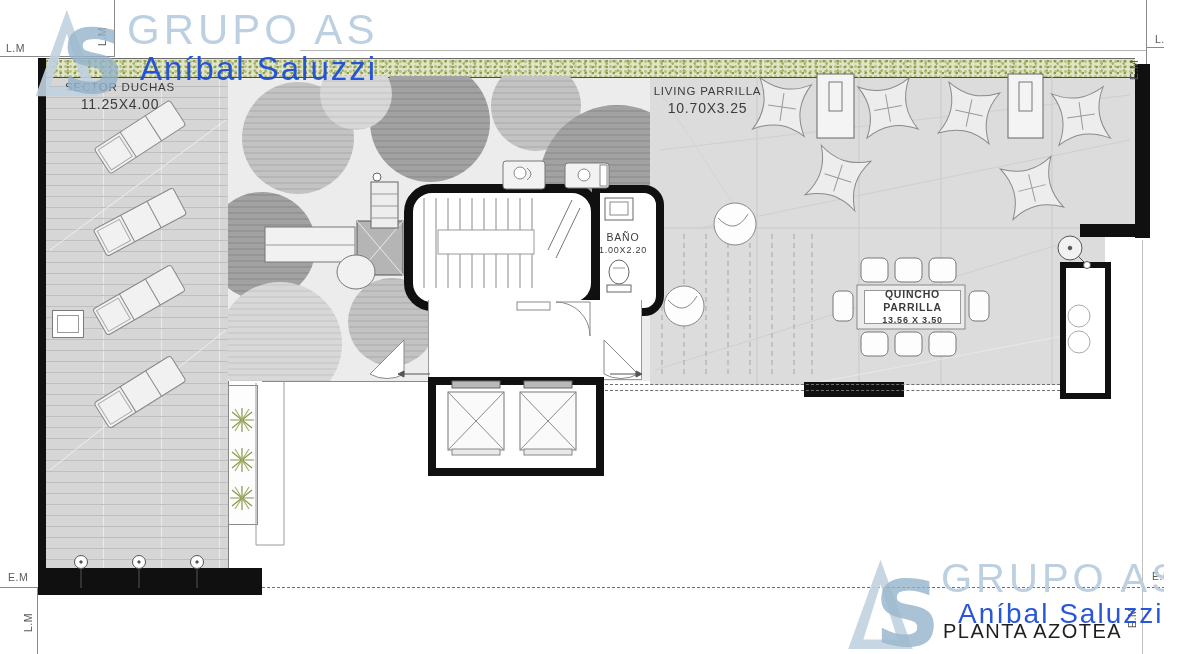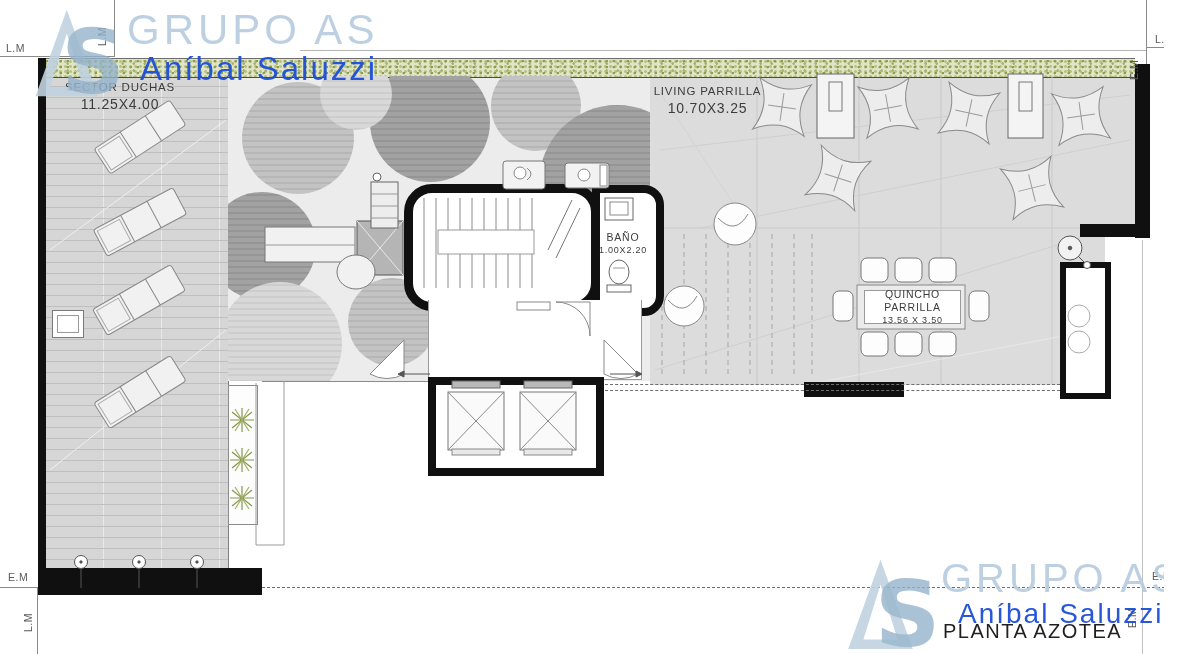--- a/index.html
+++ b/index.html
@@ -37,21 +37,21 @@
   .liftbox{background:#fff;border:8px solid #101010;}
   .counterbox{background:#fff;border:6px solid #101010;}
   .planterbox{background:#fdfdfd;border:1px solid #8a8a8a;}
   .traybox{background:#fff;border:1.5px solid #7a7a7a;box-shadow:inset 0 0 0 4px #fff, inset 0 0 0 5px #9a9a9a;}
   
   .roomlabel{text-align:center;color:#3c3c3c;letter-spacing:.8px;line-height:1.3;}
   .roomlabel .nm{font-size:11.5px;}
   .roomlabel .dm{font-size:14px;}
   .roomlabel.small .nm{font-size:10.5px;}
   .roomlabel.small .dm{font-size:9px;}
-  .qbox{background:#fff;border:1px solid #999;display:flex;flex-direction:column;justify-content:center;}
+  .qbox{background:#fff;border:1px solid #999;display:flex;flex-direction:column;justify-content:center;font-weight:bold;}
   .title{font-size:20px;letter-spacing:1.5px;color:#1f1f1f;}
   
   .wm-grupo{color:#b7cde0;font-weight:400;opacity:.92;white-space:nowrap;}
   .wm-owner{color:#1d4ed8;opacity:.95;white-space:nowrap;letter-spacing:2px;}
   svg{display:block;}
 </style>
 </head>
 <body>
 
 <div class="canvas">

